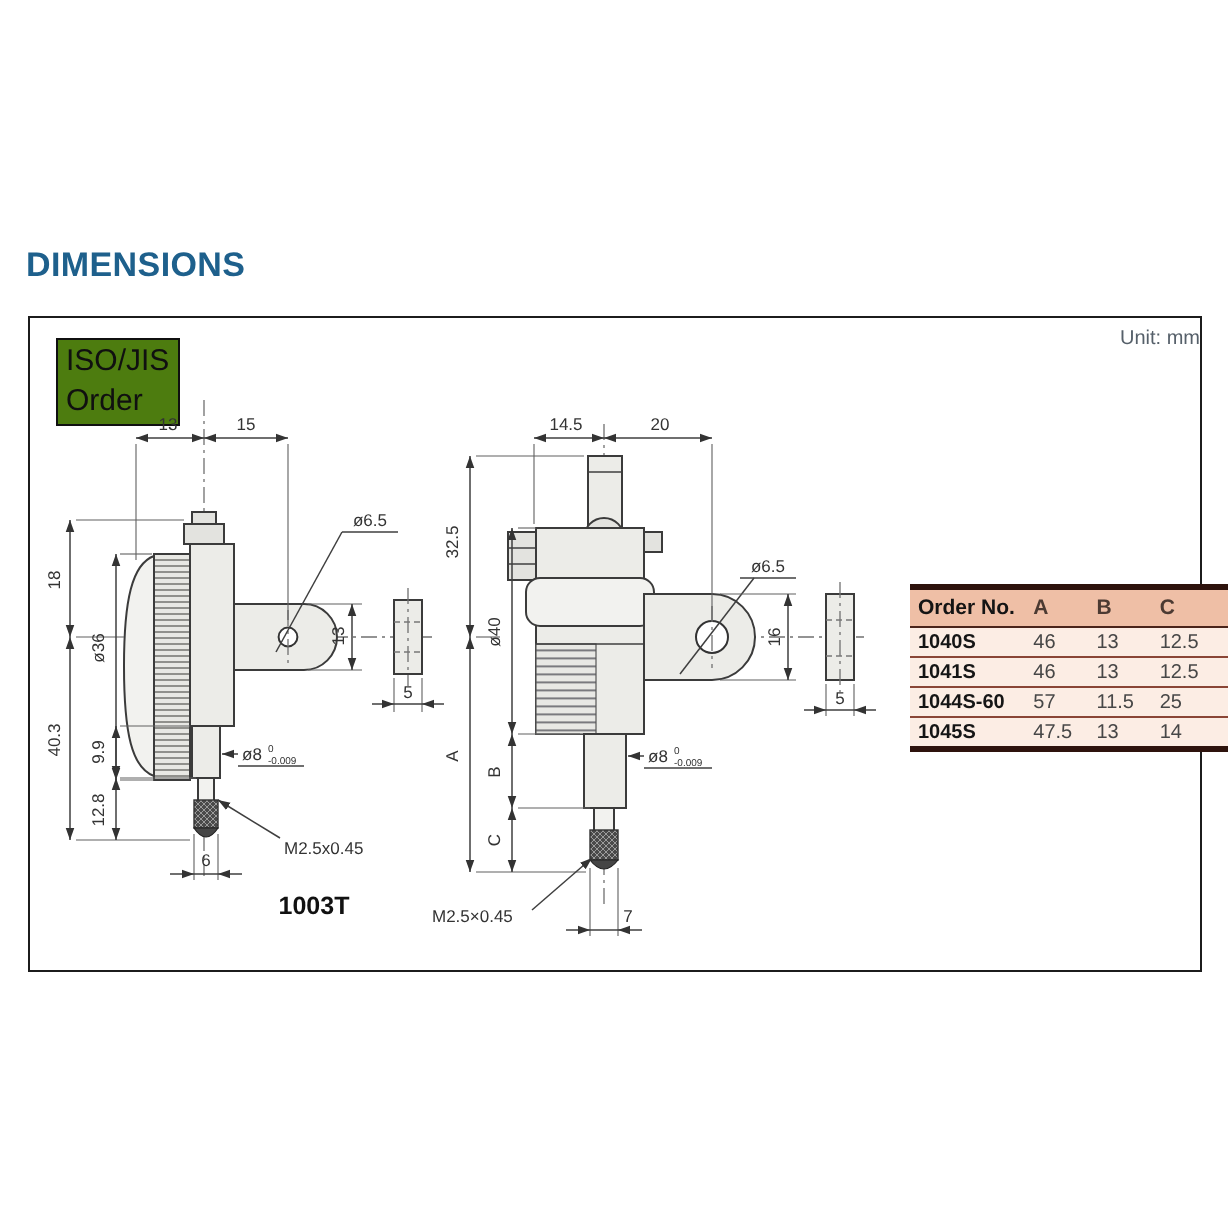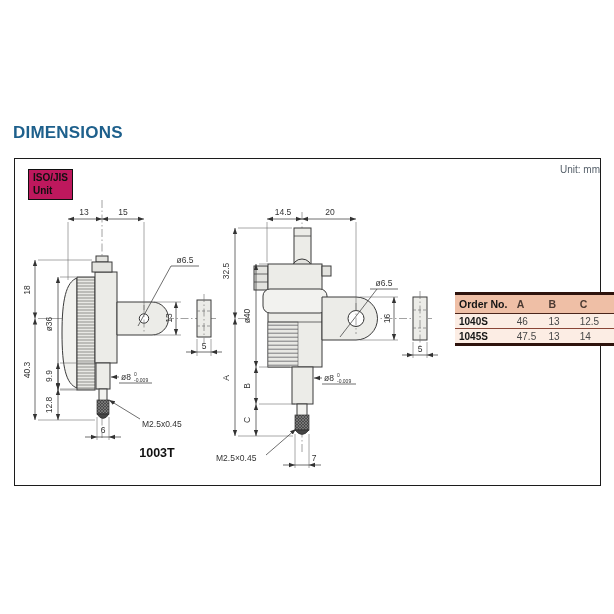--- a/index.html
+++ b/index.html
@@ -4,22 +4,22 @@
 <style>
   html,body{margin:0;padding:0;background:#fff;}
   .page{position:relative;width:614px;height:614px;background:#ffffff;overflow:hidden;
         font-family:"Liberation Sans",sans-serif;}
   .title{position:absolute;left:13px;top:123px;font-size:17px;font-weight:700;
          color:#1e608c;letter-spacing:0.2px;}
   .frame{position:absolute;left:14px;top:158px;width:585px;height:326px;
          border:1.6px solid #1c1c1c;background:#fff;}
   .unit{position:absolute;left:560px;top:164px;font-size:10px;color:#56606a;}
   .type-box{position:absolute;left:28px;top:169px;border:1.7px solid #101010;
-            padding:1px 4px 2px 4px;font-size:10px;font-weight:700;line-height:1.3;
-            color:#101010;background:#be185d;}
+            padding:1px 4px 2px 4px;font-size:15px;font-weight:400;line-height:1.3;
+            color:#101010;background:#4d7c0f;}
   .type-box span{display:block;}
   svg.draw{position:absolute;left:0;top:0;}
   
   .p  {fill:#ecece8;stroke:#3b3b3b;stroke-width:1;}
   .p2 {fill:#e3e3df;stroke:#3b3b3b;stroke-width:1;}
   .pw {fill:#f2f2ef;stroke:#3b3b3b;stroke-width:1;}
   .dk {fill:#454545;stroke:#222;stroke-width:0.6;}
   .d  {stroke:#3f3f3f;stroke-width:0.75;fill:none;}
   .e  {stroke:#606060;stroke-width:0.55;fill:none;}
   .c  {stroke:#707070;stroke-width:0.65;fill:none;stroke-dasharray:8 2.5 1.5 2.5;}
@@ -46,21 +46,21 @@
 <div class="page">
 
   <div class="title">DIMENSIONS</div>
 
   <div class="frame"></div>
 
   <div class="unit">Unit: mm</div>
 
   <div class="type-box">
     <span>ISO/JIS</span>
-    <span>Unit</span>
+    <span>Order</span>
   </div>
 
   <svg class="draw" width="614" height="614" viewBox="0 0 614 614">
     <defs>
       <marker id="ar" viewBox="0 0 10 10" refX="9" refY="5" markerWidth="9" markerHeight="9" orient="auto-start-reverse">
         <path d="M0,1.8 L9,5 L0,8.2 z" fill="#333"></path>
       </marker>
       <pattern id="kn" width="3" height="3" patternUnits="userSpaceOnUse">
         <rect width="3" height="3" fill="#e8e8e4"></rect>
         <line x1="0" y1="1" x2="3" y2="1" stroke="#90908c" stroke-width="1"></line>
@@ -257,20 +257,32 @@
       </tr>
     </thead>
     <tbody>
       <tr>
         <td class="on">1040S</td>
         <td>46</td>
         <td>13</td>
         <td>12.5</td>
       </tr>
       <tr>
+        <td class="on">1041S</td>
+        <td>46</td>
+        <td>13</td>
+        <td>12.5</td>
+      </tr>
+      <tr>
+        <td class="on">1044S-60</td>
+        <td>57</td>
+        <td>11.5</td>
+        <td>25</td>
+      </tr>
+      <tr>
         <td class="on">1045S</td>
         <td>47.5</td>
         <td>13</td>
         <td>14</td>
       </tr>
     </tbody>
   </table>
 
 </div>
 

